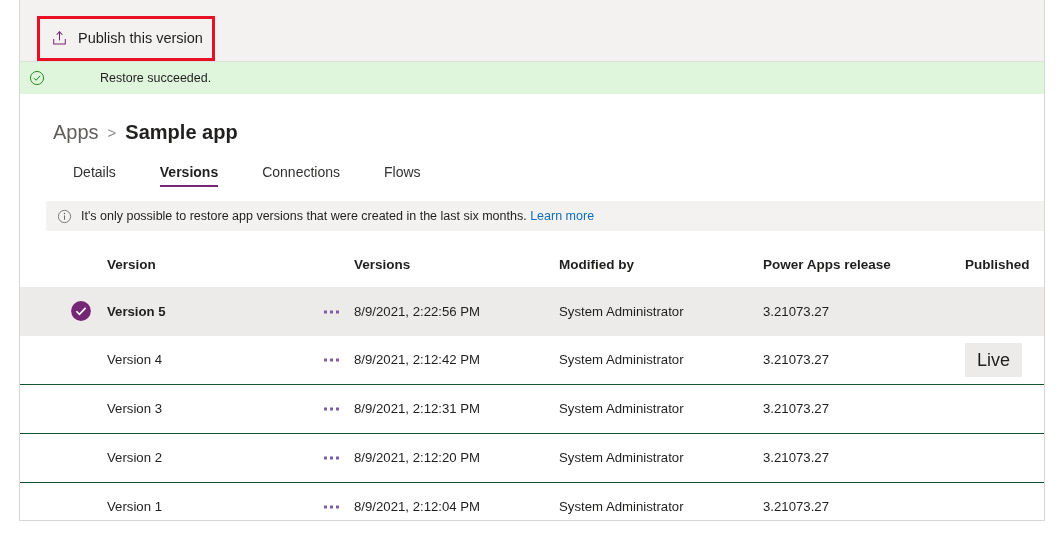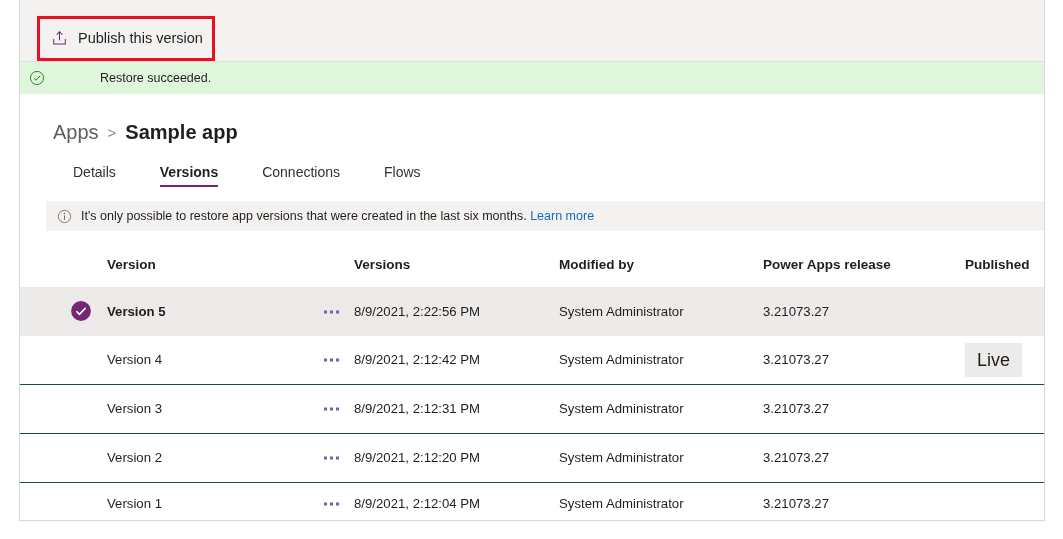--- a/index.html
+++ b/index.html
@@ -148,21 +148,21 @@
   .table { margin-top: 12px; width: 1024px; }
   .trow {
     position: relative;
     height: 49px;
     width: 1024px;
   }
   .thead { height: 44px; }
   .thead .cell { font-size: 13.5px; color: #201f1e; font-weight: bold; }
   .trow.sel { background: #edebe9; }
   .trow.divider { border-bottom: 1px solid #14532d; }
-  .trow.lastline { border-bottom: 7px solid #b91c1c; }
+  .trow.lastline { border-bottom: 1px solid #b91c1c; }
 
   .cell {
     position: absolute;
     top: 50%;
     transform: translateY(-50%);
     font-size: 13.2px;
     color: #201f1e;
     white-space: nowrap;
     line-height: 1;
   }

